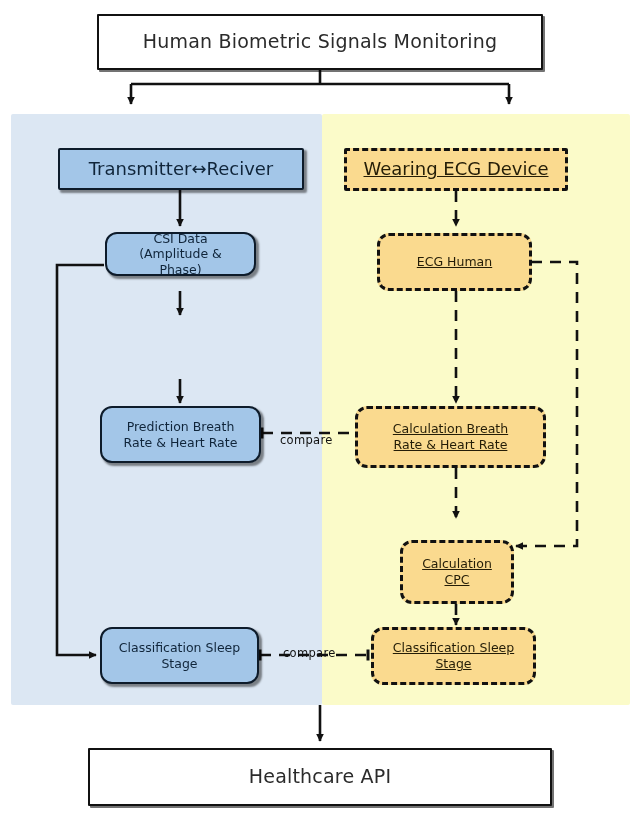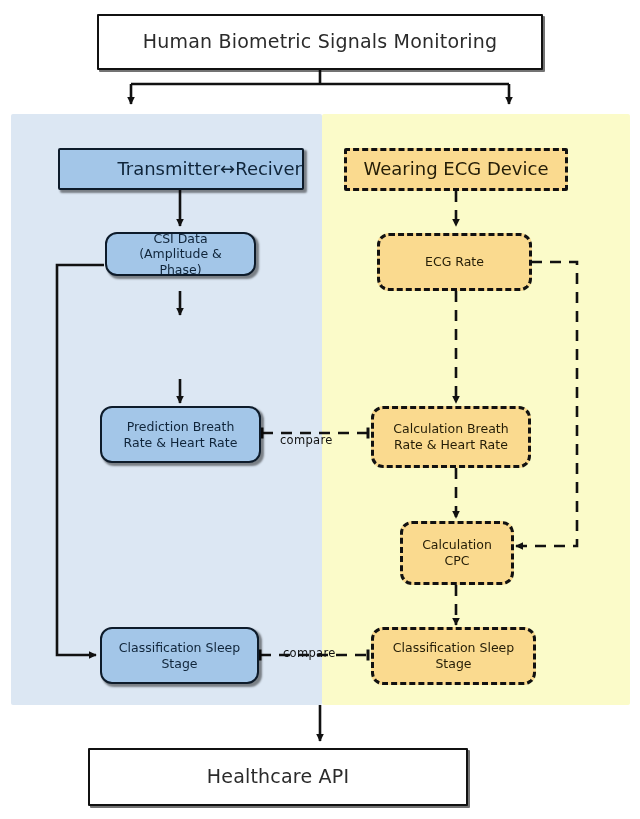--- a/index.html
+++ b/index.html
@@ -18,25 +18,25 @@
 
   
   .plain{background:#ffffff;border:2.5px solid #111;border-radius:1px;
          font-size:19px;letter-spacing:.2px;color:#2b2b2b;
          box-shadow:2px 2px 0 rgba(0,0,0,.55);}
 
   
   .blue{background:#a3c6e8;border:2.5px solid #0d1b2a;border-radius:12px;
         font-size:12.5px;color:#10253a;
         box-shadow:2.5px 2.5px 2px rgba(0,0,0,.45);}
-  .blue.sharp{border-radius:2px;font-size:18px;justify-content:flex-end;}
+  .blue.sharp{border-radius:2px;font-size:18px;}
 
   
   .yellow{background:#fada8f;border:3px dashed #111;border-radius:12px;
-          font-size:12.5px;color:#241d07;}
+          font-size:12.5px;color:#241d07;text-decoration:underline;}
   .yellow.sharp{border-radius:2px;font-size:18px;border-width:3px;}
 
   .edge-label{position:absolute;font-size:11.5px;color:#111;
               letter-spacing:.3px;white-space:nowrap;margin-top:21px;}
 </style>
 </head>
 <body>
 
 <div id="diagram">
 
@@ -83,21 +83,21 @@
 
       <path d="M262,433 L368,433" marker-start="url(#tee)" marker-end="url(#tee)"></path>
       <path d="M260,655 L368,655" marker-start="url(#tee)" marker-end="url(#tee)"></path>
     </g>
   </svg>
 
   <div class="node plain" style="left:97px;top:14px;width:446px;height:56px;">
     <span>Human Biometric Signals Monitoring</span>
   </div>
 
-  <div class="node plain" style="left:88px;top:748px;width:380px;height:58px;">
+  <div class="node plain" style="left:88px;top:748px;width:464px;height:58px;">
     <span>Healthcare API</span>
   </div>
 
   <div class="node blue sharp" style="left:58px;top:148px;width:246px;height:42px;">
     <span>Transmitter↔Reciver</span>
   </div>
 
   <div class="node blue" style="left:105px;top:232px;width:151px;height:44px;white-space:pre-line;">
     <span>CSI Data
 (Amplitude &amp;
@@ -113,29 +113,29 @@
   <div class="node blue" style="left:100px;top:627px;width:159px;height:57px;white-space:pre-line;">
     <span>Classification Sleep
 Stage</span>
   </div>
 
   <div class="node yellow sharp" style="left:344px;top:148px;width:224px;height:43px;">
     <span>Wearing ECG Device</span>
   </div>
 
   <div class="node yellow" style="left:377px;top:233px;width:155px;height:58px;">
-    <span>ECG Rate</span>
+    <span>ECG Human</span>
   </div>
 
-  <div class="node yellow" style="left:371px;top:406px;width:160px;height:62px;white-space:pre-line;">
+  <div class="node yellow" style="left:355px;top:406px;width:191px;height:62px;white-space:pre-line;">
     <span>Calculation Breath
 Rate &amp; Heart Rate</span>
   </div>
 
-  <div class="node yellow" style="left:400px;top:521px;width:114px;height:64px;white-space:pre-line;">
+  <div class="node yellow" style="left:400px;top:540px;width:114px;height:64px;white-space:pre-line;">
     <span>Calculation
 CPC</span>
   </div>
 
   <div class="node yellow" style="left:371px;top:627px;width:165px;height:58px;white-space:pre-line;">
     <span>Classification Sleep
 Stage</span>
   </div>
 
   <div class="edge-label" style="left:280px;top:412px;">compare</div>

